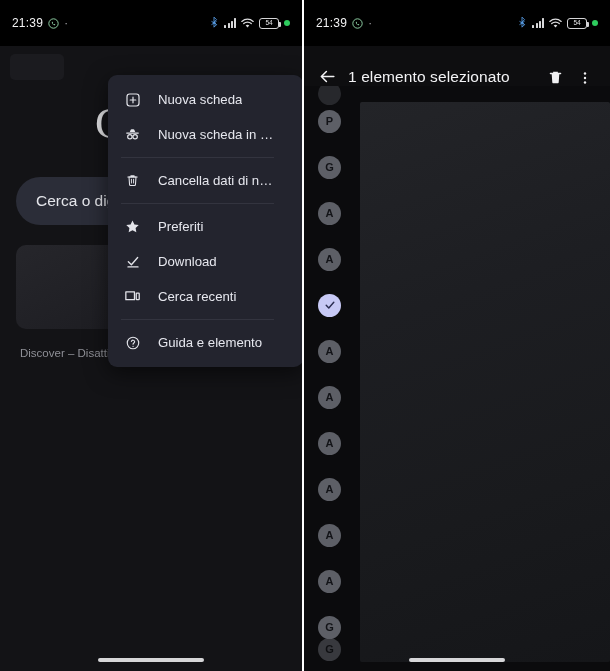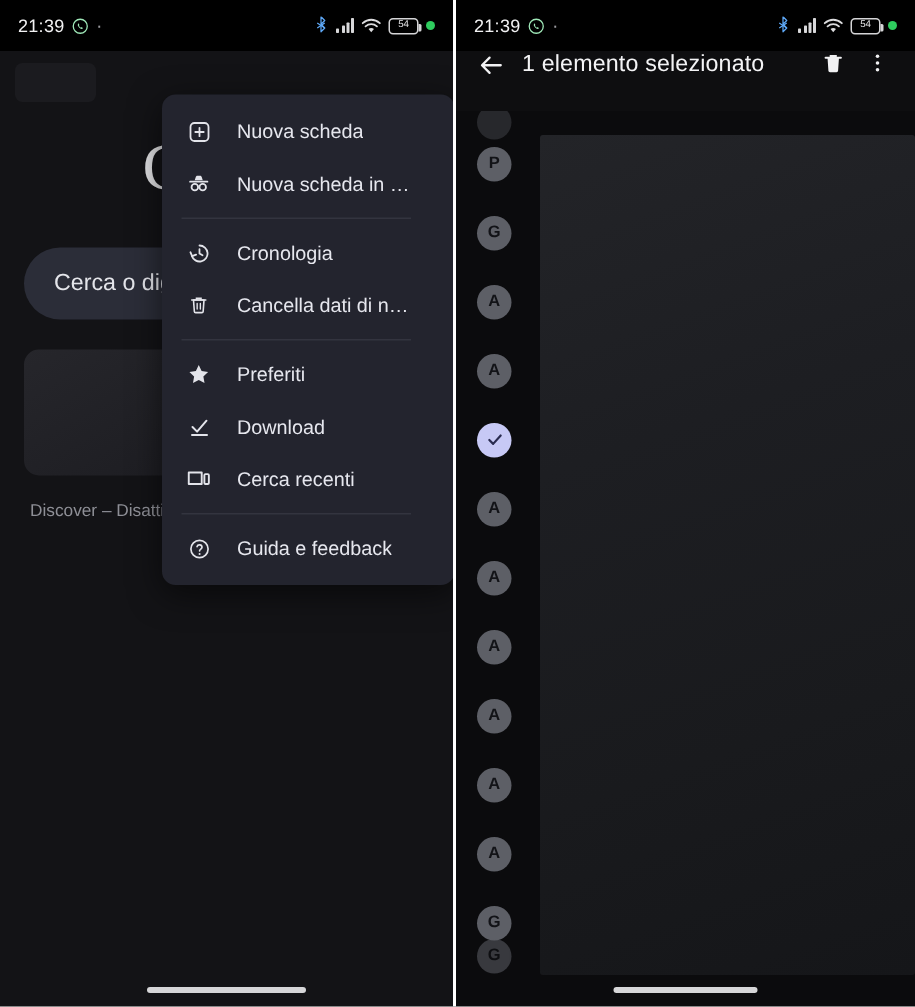--- a/index.html
+++ b/index.html
@@ -24,21 +24,21 @@
     background:#000000;
     overflow:hidden;
     flex:0 0 auto;
   }
   .phone.left  { border-right:2px solid #ffffff; width:304px; }
   .phone.right { width:306px; }
 
   
   .statusbar {
     position:relative;
-    height:34px;
+    height:46px;
     display:flex;
     align-items:center;
     padding:0 12px;
     background:#000000;
     color:#e9e9ea;
     font-size:11.5px;
     letter-spacing:.2px;
   }
   .sb-left { display:flex; align-items:center; gap:5px; }
   .sb-time { font-size:12px; color:#f2f2f3; }
@@ -143,21 +143,21 @@
   .menu-div {
     height:1px;
     background:#33343f;
     margin:5px 13px;
   }
 
   
   .appbar {
     height:40px;
     display:flex;
-    align-items:flex-start;
+    align-items:flex-end;
     gap:0;
     padding:0 10px 0 8px;
     background:#0e0e10;
     color:#f3f3f5;
   }
   .ab-back { width:30px; display:flex; align-items:center; justify-content:center; }
   .ab-title {
     font-size:15.5px;
     margin-left:6px;
     flex:1;
@@ -314,30 +314,20 @@
               <rect x="3" y="9.2" width="18" height="1.7" rx=".85" fill="currentColor"></rect>
               <circle cx="8.3" cy="15.2" r="3.1" fill="none" stroke="currentColor" stroke-width="1.7"></circle>
               <circle cx="15.7" cy="15.2" r="3.1" fill="none" stroke="currentColor" stroke-width="1.7"></circle>
             </svg>
           </span>
           <span class="mi-label">Nuova scheda in incogn…</span>
         </div>
 
         <div class="menu-div"></div>
 
-        <div class="menu-item">
-          <span class="mi-ico">
-            <svg width="16" height="16" viewBox="0 0 24 24">
-                <path d="M12 4a8 8 0 1 1-7.6 10.4" fill="none" stroke="currentColor" stroke-width="1.8" stroke-linecap="round"></path>
-                <path d="M3 10.8l1.6 3.9 4-1.6" fill="none" stroke="currentColor" stroke-width="1.8" stroke-linecap="round" stroke-linejoin="round"></path>
-                <path d="M12 7.7V12l3 1.8" fill="none" stroke="currentColor" stroke-width="1.8" stroke-linecap="round"></path>
-              </svg>
-          </span>
-          <span class="mi-label">Cronologia</span>
-        </div>
 
         <div class="menu-item">
           <span class="mi-ico">
             <svg width="15" height="15" viewBox="0 0 24 24">
                 <path d="M4.5 6.4h15M9.6 6.4V4.6h4.8v1.8" fill="none" stroke="currentColor" stroke-width="1.7" stroke-linecap="round"></path>
                 <path d="M6.4 6.4h11.2l-.9 12.2a1.4 1.4 0 0 1-1.4 1.3H8.7a1.4 1.4 0 0 1-1.4-1.3z" fill="none" stroke="currentColor" stroke-width="1.7" stroke-linejoin="round"></path>
                 <path d="M10.3 10v6M13.7 10v6" stroke="currentColor" stroke-width="1.5" stroke-linecap="round"></path>
               </svg>
           </span>
           <span class="mi-label">Cancella dati di navigazi…</span>
@@ -378,21 +368,21 @@
 
 
         <div class="menu-item">
           <span class="mi-ico">
             <svg width="16" height="16" viewBox="0 0 24 24">
                 <circle cx="12" cy="12" r="8.6" fill="none" stroke="currentColor" stroke-width="1.7"></circle>
                 <path d="M9.6 9.6a2.5 2.5 0 0 1 4.9.7c0 1.7-2.4 1.9-2.4 3.5" fill="none" stroke="currentColor" stroke-width="1.7" stroke-linecap="round"></path>
                 <circle cx="12.1" cy="17" r="1.05" fill="currentColor"></circle>
               </svg>
           </span>
-          <span class="mi-label">Guida e feedback</span>
+          <span class="mi-label">Guida e elemento</span>
         </div>
 
       </div>
     </div>
 
     <div class="gesture">
       <div class="bar"></div>
     </div>
   </div>
 

